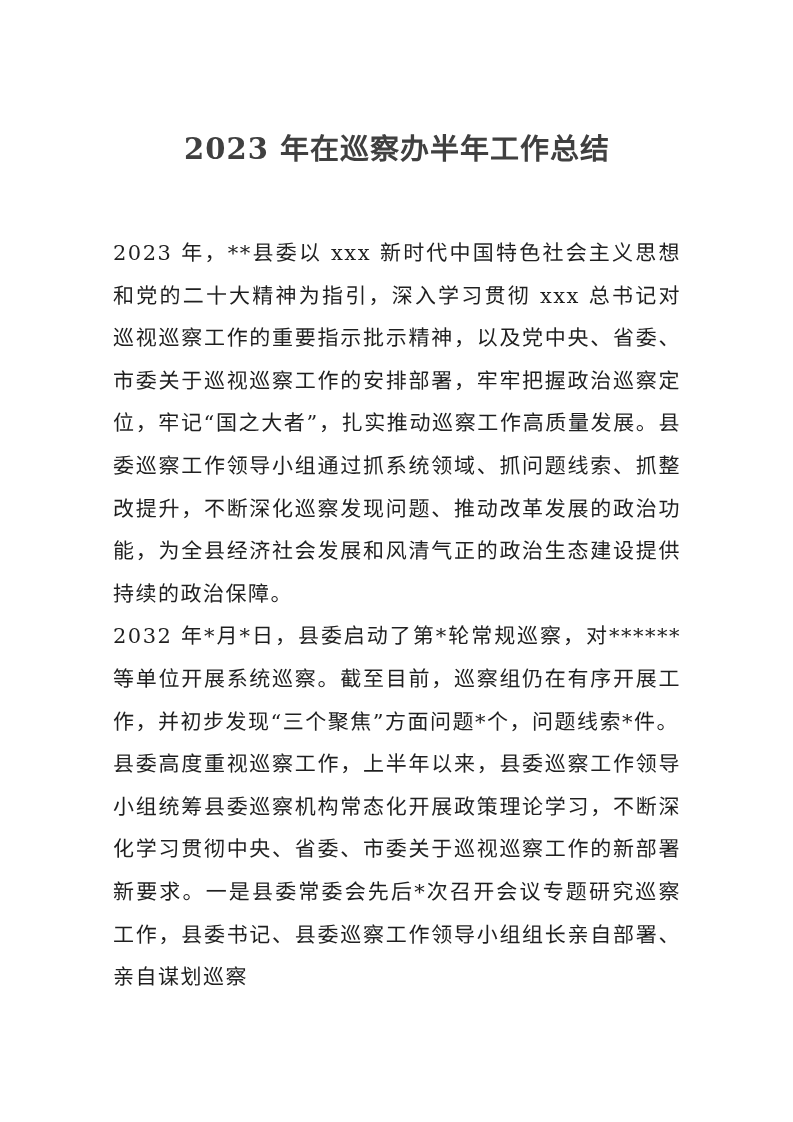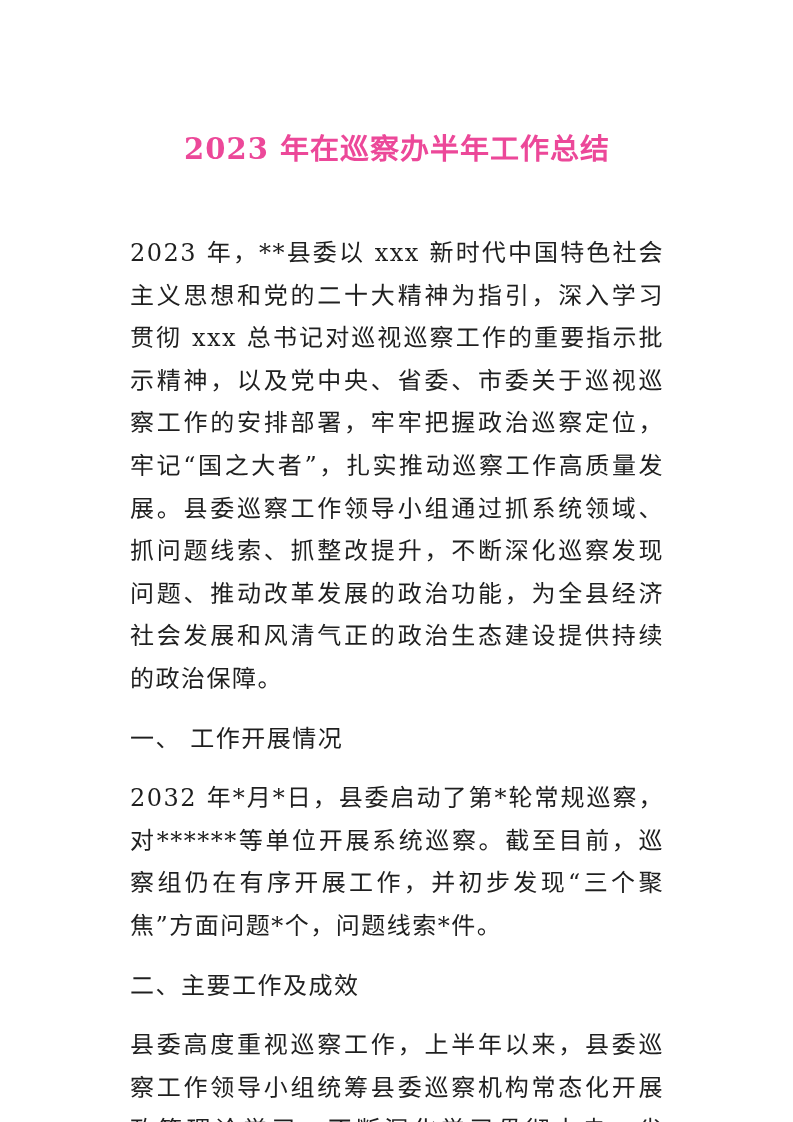--- a/index.html
+++ b/index.html
@@ -19,42 +19,40 @@
     font-family: "DejaVu Serif", "Liberation Serif", serif;
     color: #1f1f1f;
   }
   .doc-title {
     margin: 0 0 61px 0;
     font-size: 29px;
     font-weight: 700;
     line-height: 44px;
     text-align: center;
     letter-spacing: 1px;
-    color: #ec4899;
+    color: #404040;
     white-space: nowrap;
   }
   .doc-para {
-    margin: 17px;
-    font-size: 24px;
+    margin: 0;
+    font-size: 21px;
     line-height: 42.6px;
     text-align: justify;
     text-justify: inter-character;
     letter-spacing: 1.5px;
     word-break: break-all;
   }
 </style>
 </head>
 <body>
 
 <div class="page">
   <h1 class="doc-title">2023 年在巡察办半年工作总结</h1>
 
   <p class="doc-para">2023 年，**县委以 xxx 新时代中国特色社会主义思想和党的二十大精神为指引，深入学习贯彻 xxx 总书记对巡视巡察工作的重要指示批示精神，以及党中央、省委、市委关于巡视巡察工作的安排部署，牢牢把握政治巡察定位，牢记“国之大者”，扎实推动巡察工作高质量发展。县委巡察工作领导小组通过抓系统领域、抓问题线索、抓整改提升，不断深化巡察发现问题、推动改革发展的政治功能，为全县经济社会发展和风清气正的政治生态建设提供持续的政治保障。</p>
 
-  <p class="doc-para">一、 工作开展情况</p>
 
   <p class="doc-para">2032 年*月*日，县委启动了第*轮常规巡察，对******等单位开展系统巡察。截至目前，巡察组仍在有序开展工作，并初步发现“三个聚焦”方面问题*个，问题线索*件。</p>
 
-  <p class="doc-para">二、主要工作及成效</p>
 
 
   <p class="doc-para">县委高度重视巡察工作，上半年以来，县委巡察工作领导小组统筹县委巡察机构常态化开展政策理论学习，不断深化学习贯彻中央、省委、市委关于巡视巡察工作的新部署新要求。一是县委常委会先后*次召开会议专题研究巡察工作，县委书记、县委巡察工作领导小组组长亲自部署、亲自谋划巡察</p>
 </div>
 
 </body></html>

